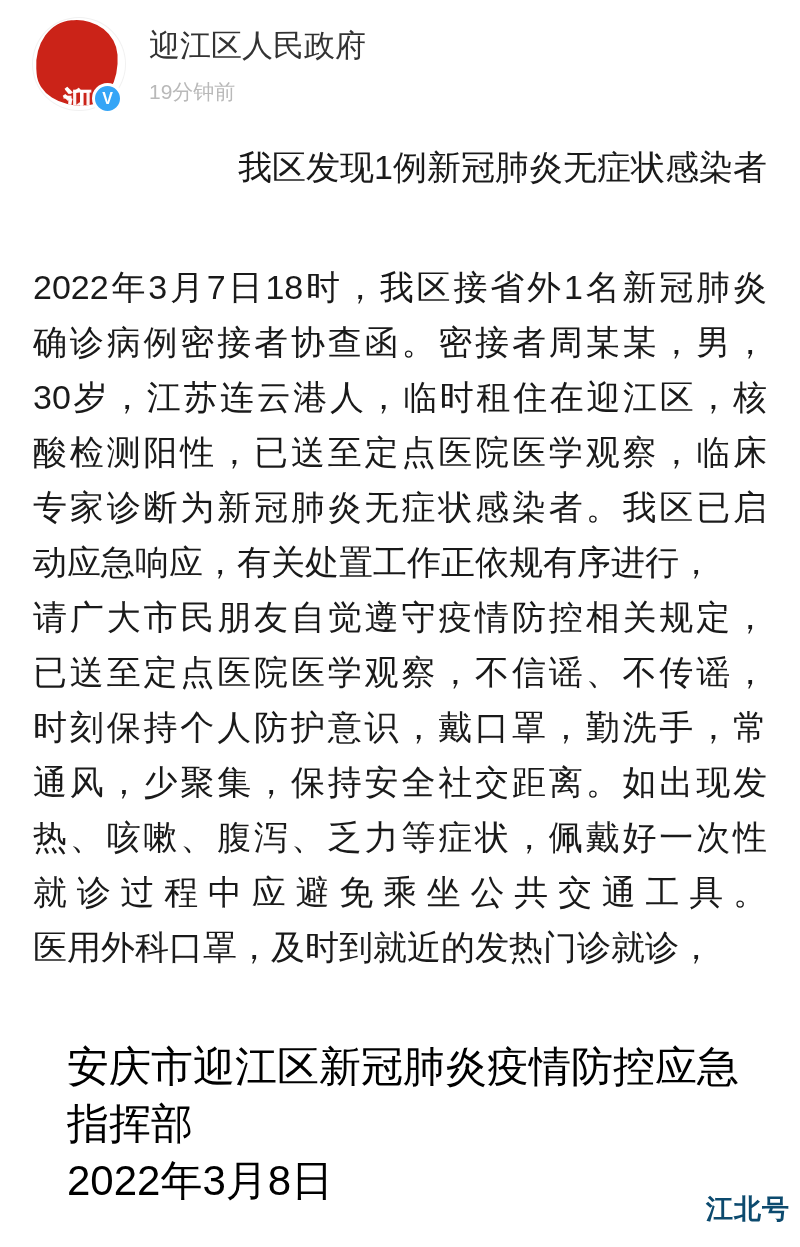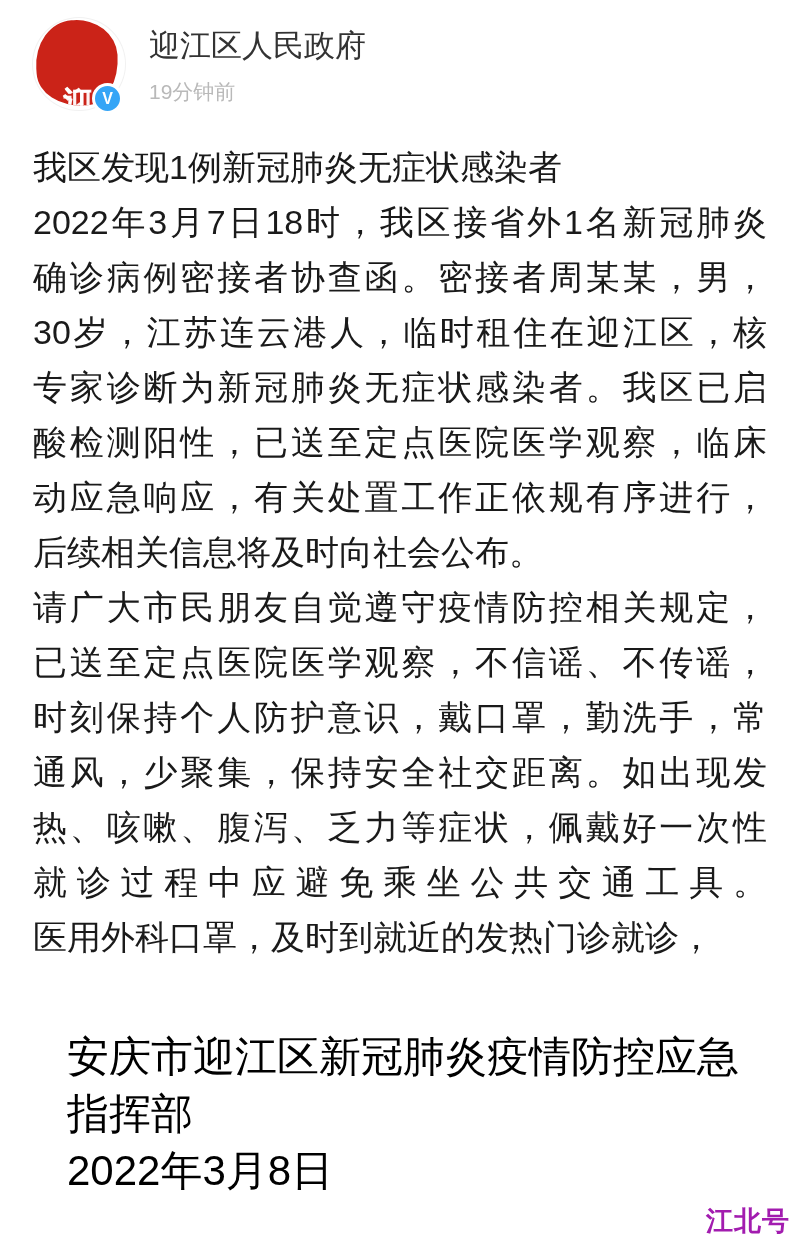--- a/index.html
+++ b/index.html
@@ -90,22 +90,24 @@
     font-size: 21px;
     color: #b9b9b9;
     line-height: 30px;
   }
   
   .post-title {
     margin-top: 30px;
     font-size: 34px;
     line-height: 55px;
     color: #1a1a1a;
+    text-align: right;
   }
   .body-text {
+    margin-top: 65px;
   }
   .paragraph {
     margin: 0;
   }
   .text-line {
     font-size: 34px;
     line-height: 55px;
     color: #1a1a1a;
     text-align: justify;
     text-align-last: justify;
@@ -119,24 +121,24 @@
   }
   .signature-line {
     font-size: 42px;
     line-height: 57px;
     color: #000000;
     margin-left: 34px;
   }
   .watermark {
     position: absolute;
     right: 10px;
-    bottom: 8px;
+    bottom: 20px;
     font-size: 27px;
     font-weight: bold;
-    color: #a21caf;
+    color: #0c4a6e;
     letter-spacing: 1px;
     text-align: right;
   }
 </style>
 </head>
 <body>
 
 <div class="post">
 
   <div class="header">
@@ -152,24 +154,23 @@
     </div>
   </div>
 
   <div class="post-title">我区发现1例新冠肺炎无症状感染者</div>
 
   <div class="body-text">
     <div class="paragraph">
         <div class="text-line">2022年3月7日18时，我区接省外1名新冠肺炎</div>
         <div class="text-line">确诊病例密接者协查函。密接者周某某，男，</div>
         <div class="text-line">30岁，江苏连云港人，临时租住在迎江区，核</div>
+        <div class="text-line">酸检测阳性，已送至定点医院医学观察，临床</div>
         <div class="text-line">专家诊断为新冠肺炎无症状感染者。我区已启</div>
-        <div class="text-line">酸检测阳性，已送至定点医院医学观察，临床</div>
         <div class="text-line">动应急响应，有关处置工作正依规有序进行，</div>
-        <div class="text-line">后续相关信息将及时向社会公布。</div>
       </div>
     <div class="paragraph">
         <div class="text-line">请广大市民朋友自觉遵守疫情防控相关规定，</div>
         <div class="text-line">已送至定点医院医学观察，不信谣、不传谣，</div>
         <div class="text-line">时刻保持个人防护意识，戴口罩，勤洗手，常</div>
         <div class="text-line">通风，少聚集，保持安全社交距离。如出现发</div>
         <div class="text-line">热、咳嗽、腹泻、乏力等症状，佩戴好一次性</div>
         <div class="text-line">就诊过程中应避免乘坐公共交通工具。</div>
         <div class="text-line">医用外科口罩，及时到就近的发热门诊就诊，</div>
       </div>

